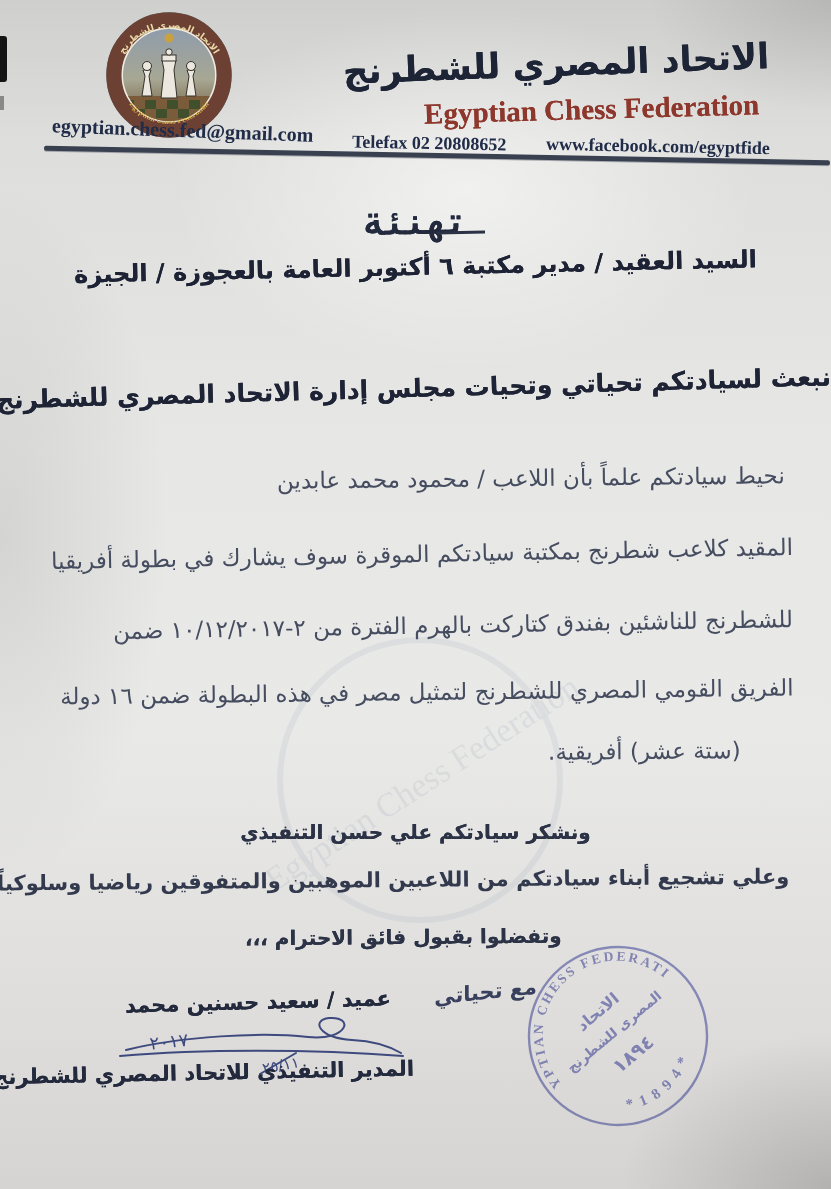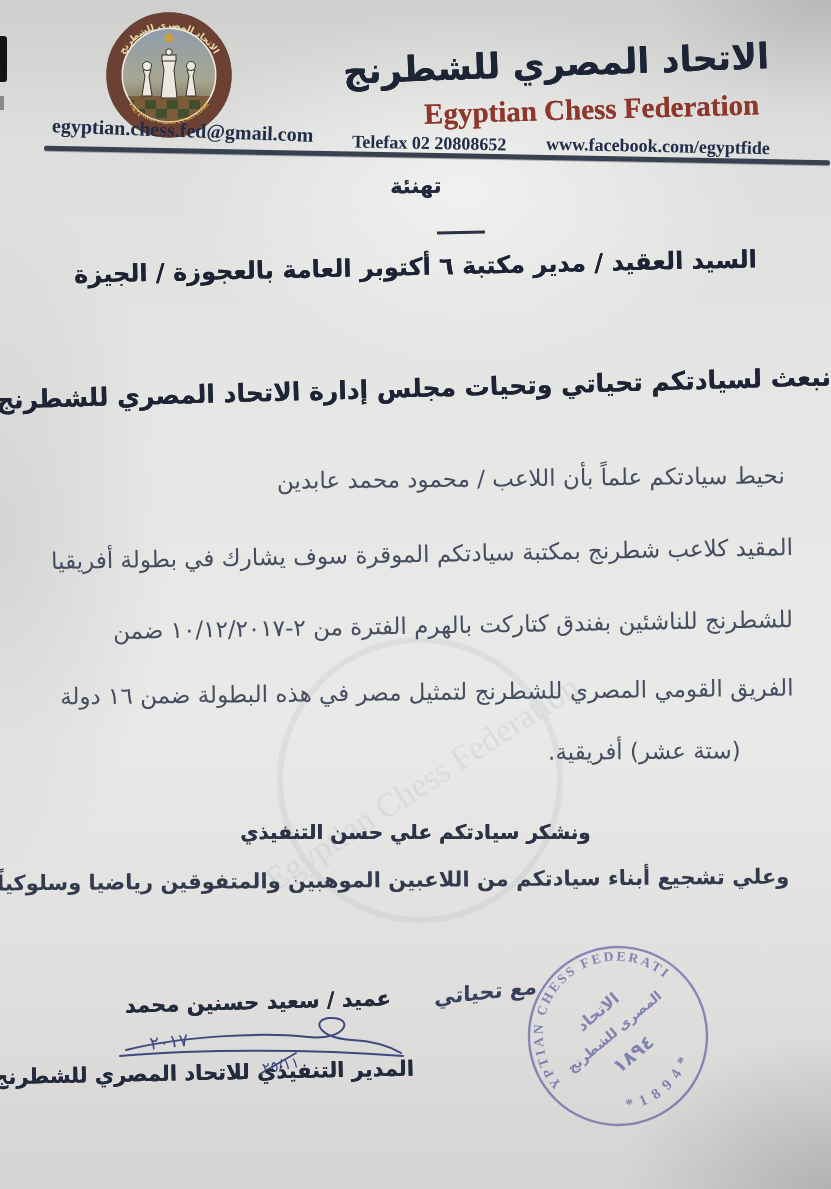--- a/index.html
+++ b/index.html
@@ -19,21 +19,21 @@
   .centerline{left:0;right:0;text-align:center;}
   
   .title-ar{top:44px;right:62px;font-size:35px;color:#1d2436;transform:rotate(-2.1deg);letter-spacing:1px;}
   .title-en{top:93px;right:72px;font-family:"Liberation Serif",serif;font-weight:bold;font-size:29px;color:#8e372c;transform:rotate(-1.6deg);text-shadow:0 0 .5px #8e372c;}
   .contact{font-family:"Liberation Serif",serif;font-weight:bold;color:#202c48;white-space:nowrap;}
   .c-email{left:52px;top:119px;font-size:20px;transform:rotate(2.1deg);}
   .c-fax{left:352px;top:133px;font-size:18px;transform:rotate(1.1deg);}
   .c-web{left:546px;top:136px;font-size:18px;transform:rotate(1.1deg);}
   .rule{left:44px;top:153px;width:786px;height:5px;background:#39404f;transform:rotate(1.05deg);border-radius:2px;box-shadow:0 1px 0 rgba(57,64,79,.35);}
   
-  .heading{top:174px;font-size:21px;color:#232a3d;}
+  .heading{top:202px;font-size:34px;color:#232a3d;font-family:Liberation Mono, monospace;}
   .heading span{display:inline-block;transform:rotate(-1deg);}
   .heading-u{left:437px;top:231px;width:48px;height:3px;background:#2b3245;transform:rotate(-1deg);}
   .addressee{top:253px;font-size:24px;color:#1d2334;transform:rotate(-1.3deg);white-space:nowrap;}
   .salutation{top:322px;font-size:18px;color:#2b3244;}
   .salutation span{display:inline-block;transform:translateX(25px) rotate(-.8deg);}
   .intro{top:374px;font-size:25px;color:#1e2435;transform:rotate(-1.6deg);white-space:nowrap;}
   .bodyline{color:#464d60;font-size:23px;white-space:nowrap;}
   .b1{top:465px;right:46px;transform:rotate(-.6deg);}
   .b2{top:541px;right:38px;transform:rotate(-1.1deg);}
   .b3{top:612px;right:38px;transform:rotate(-1deg);}
@@ -133,20 +133,21 @@
   <div class="abs ar heavy centerline intro">نبعث لسيادتكم تحياتي وتحيات مجلس إدارة الاتحاد المصري للشطرنج</div>
 
   <div class="abs ar bodyline b1">نحيط سيادتكم علماً بأن اللاعب / محمود محمد عابدين</div>
   <div class="abs ar bodyline b2">المقيد كلاعب شطرنج بمكتبة سيادتكم الموقرة سوف يشارك في بطولة أفريقيا</div>
   <div class="abs ar bodyline b3">للشطرنج  للناشئين بفندق كتاركت بالهرم الفترة من ٢-١٠/١٢/٢٠١٧ ضمن</div>
   <div class="abs ar bodyline b4">الفريق القومي المصري للشطرنج لتمثيل مصر في هذه البطولة ضمن ١٦ دولة</div>
   <div class="abs ar bodyline b5">(ستة عشر) أفريقية.</div>
 
   <div class="abs ar heavy centerline thanks">ونشكر سيادتكم علي حسن التنفيذي</div>
   <div class="abs ar encourage">وعلي تشجيع أبناء سيادتكم من اللاعبين الموهبين والمتفوقين رياضيا وسلوكياً</div>
+  <div class="abs ar heavy centerline closing"><span>وتفضلوا بقبول فائق الاحترام ،،،</span></div>
 
   <div class="abs ar handnote">مع تحياتي</div>
   <div class="abs ar heavy sig-name">عميد / سعيد حسنين محمد</div>
 
   <svg class="abs sig-svg" width="300" height="75" viewBox="0 0 300 75">
     <g stroke="#3e4a7e" stroke-width="2" fill="none" stroke-linecap="round">
       <path d="M14 44 C70 30 150 26 196 31 C236 35 243 10 217 12 C199 14 206 32 240 34 C262 35 277 40 289 47"></path>
       <path d="M8 50 C90 43 200 43 291 50"></path>
       <path d="M148 68 L184 47"></path>
     </g>

